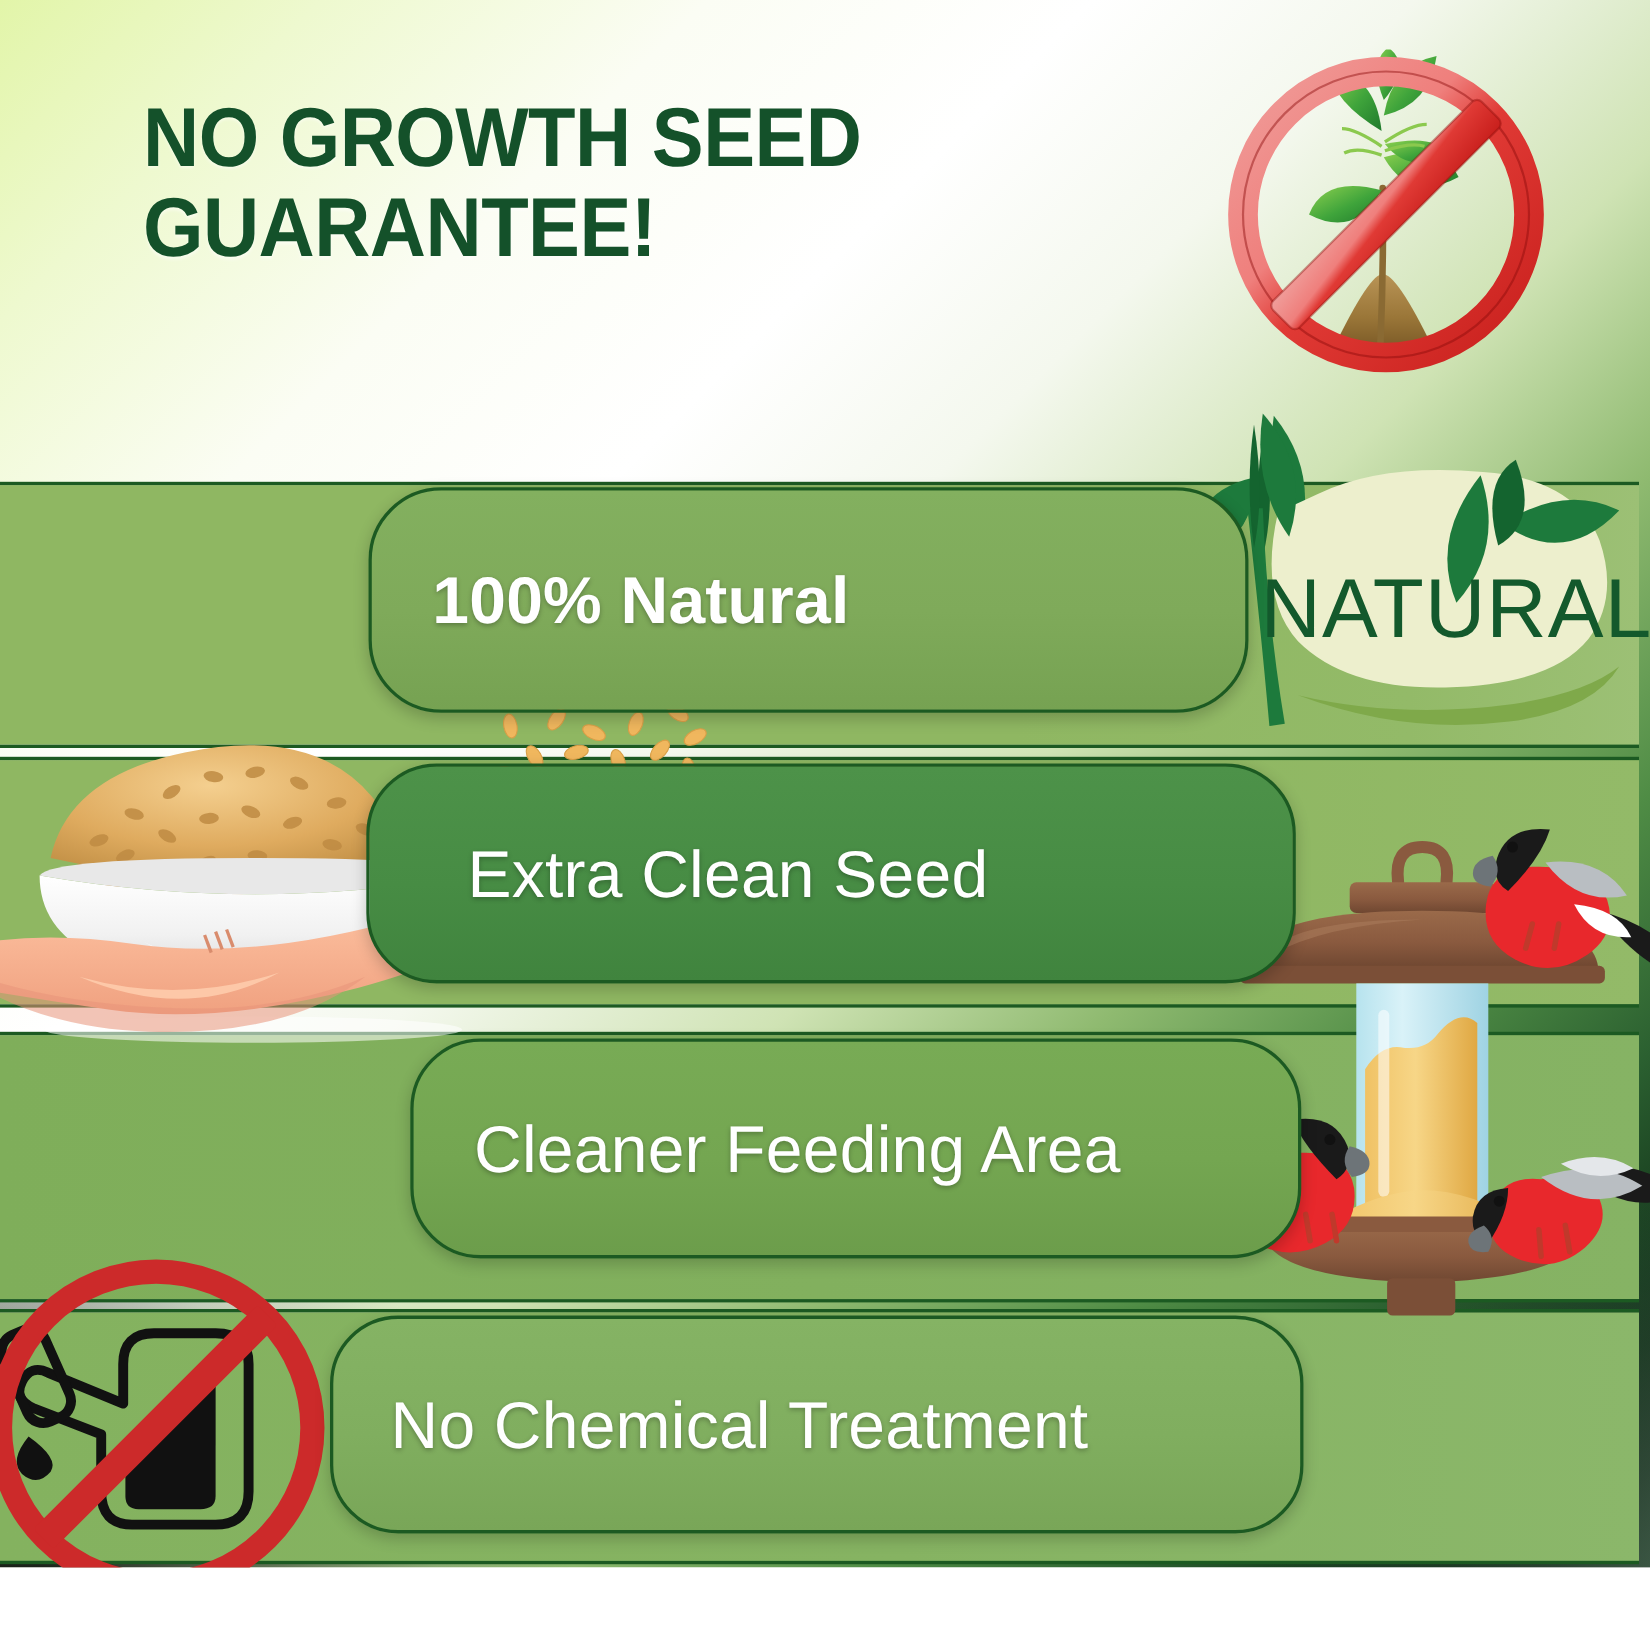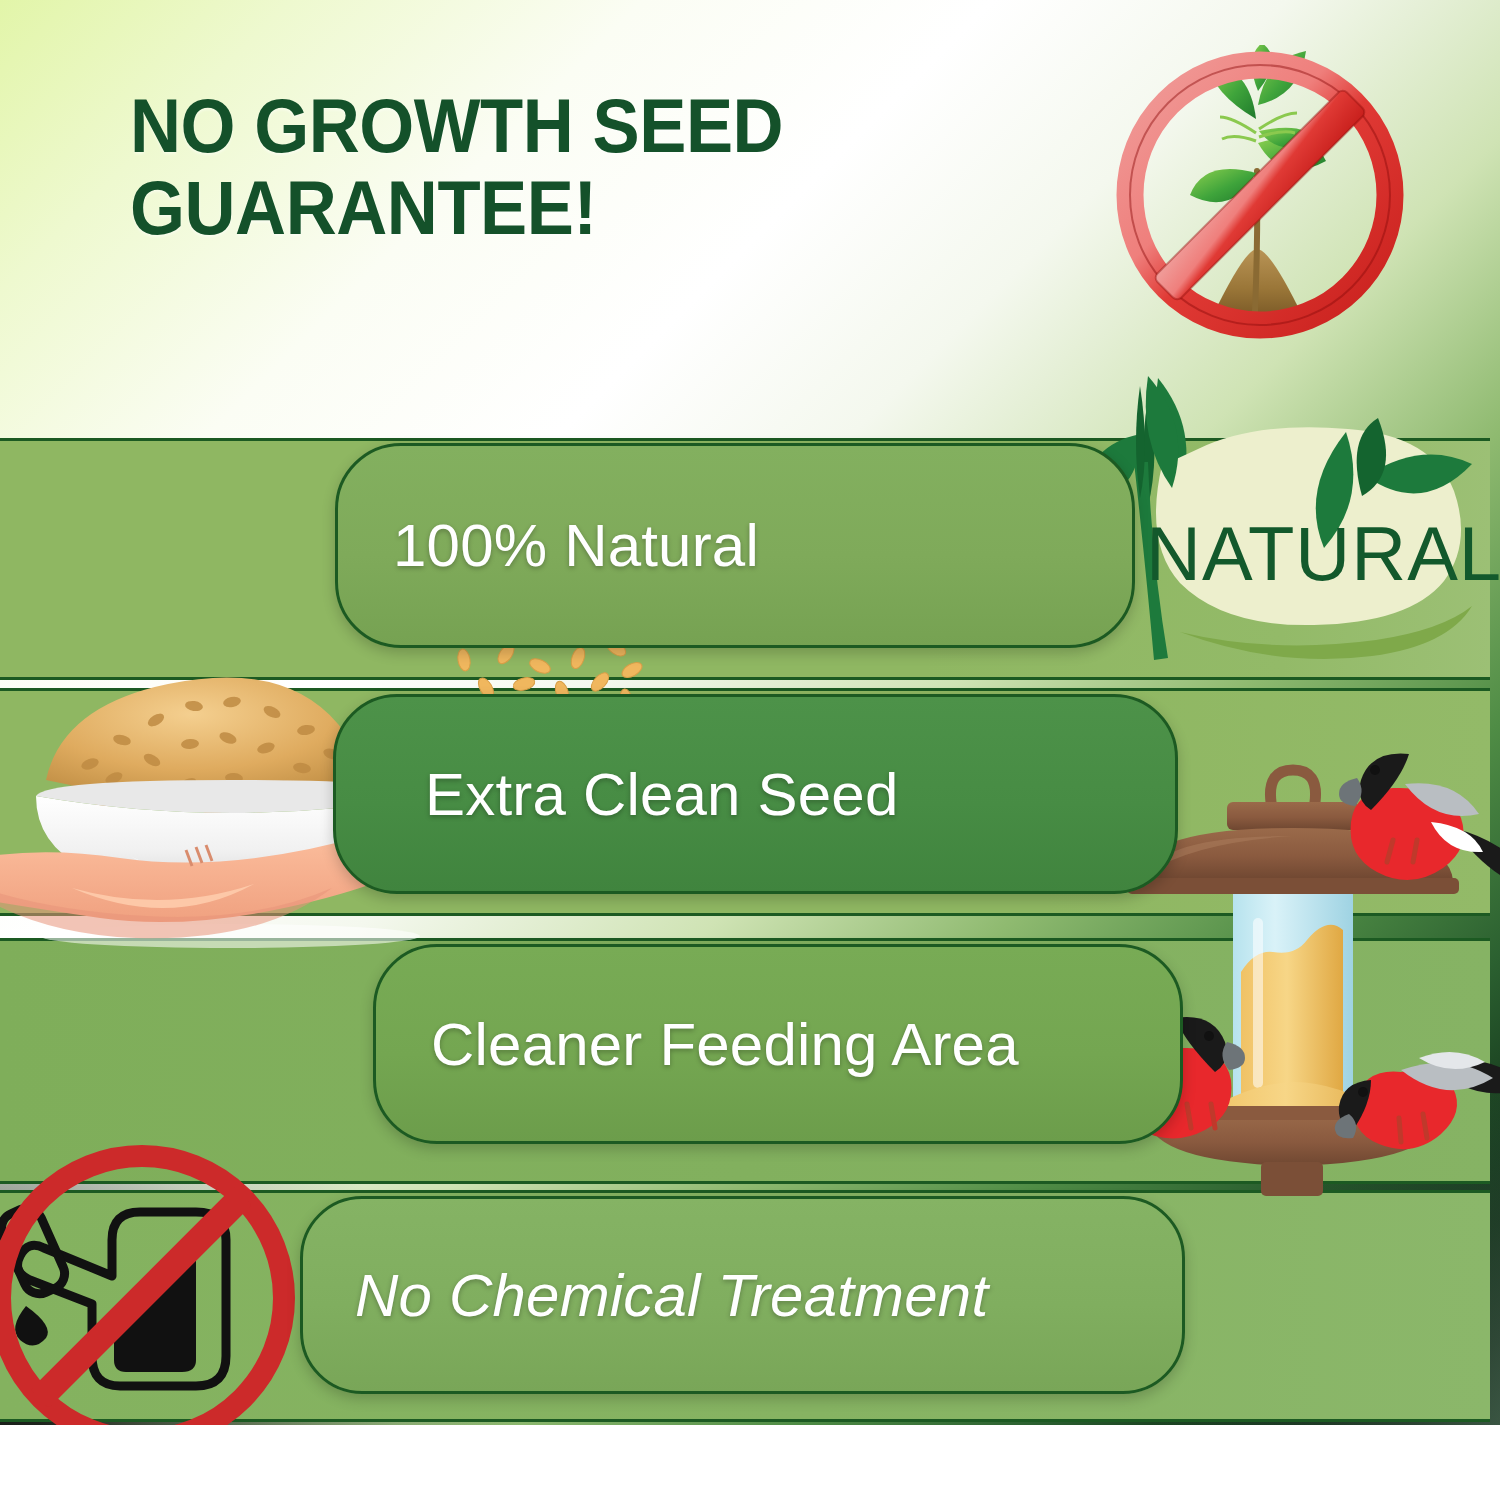--- a/index.html
+++ b/index.html
@@ -72,30 +72,30 @@
     box-shadow:0 5px 14px rgba(0,0,0,.20);
   }
   .pill .pill-label{
     color:#ffffff;font-size:60px;font-weight:400;
     letter-spacing:.2px;white-space:nowrap;
     text-shadow:0 2px 5px rgba(0,0,0,.28);
     font-family:"Liberation Sans","DejaVu Sans",sans-serif;
   }
   .p1{left:335px;top:443px;width:800px;height:205px;border-radius:66px;
       background:linear-gradient(180deg,#83b05f 0%,#7faa5a 55%,#76a252 100%);}
-  .p1 .pill-label{margin-left:55px;}
+  .p1 .pill-label{margin-left:55px;font-weight:bold;}
   .p2{left:333px;top:694px;width:845px;height:200px;border-radius:64px;
       background:linear-gradient(180deg,#4d9249 0%,#478c44 55%,#40843e 100%);}
   .p2 .pill-label{margin-left:89px;}
   .p3{left:333px;top:944px;width:810px;height:200px;border-radius:64px;
       background:linear-gradient(180deg,#78ab55 0%,#74a651 55%,#6c9d4b 100%);margin-left:40px;}
   .p3 .pill-label{margin-left:55px;}
   .p4{left:300px;top:1196px;width:885px;height:198px;border-radius:62px;
       background:linear-gradient(180deg,#85b364 0%,#80ae5f 55%,#79a658 100%);}
-  .p4 .pill-label{margin-left:52px;font-style:italic;}
+  .p4 .pill-label{margin-left:52px;}
 
   
   .prohibit{position:absolute;}
 
   
   .badge{position:absolute;left:1010px;top:370px;width:490px;height:310px;}
   .badge-txt-100{
     position:absolute;left:178px;top:78px;
     font-size:64px;color:#7da34a;font-weight:400;letter-spacing:1px;
   }

